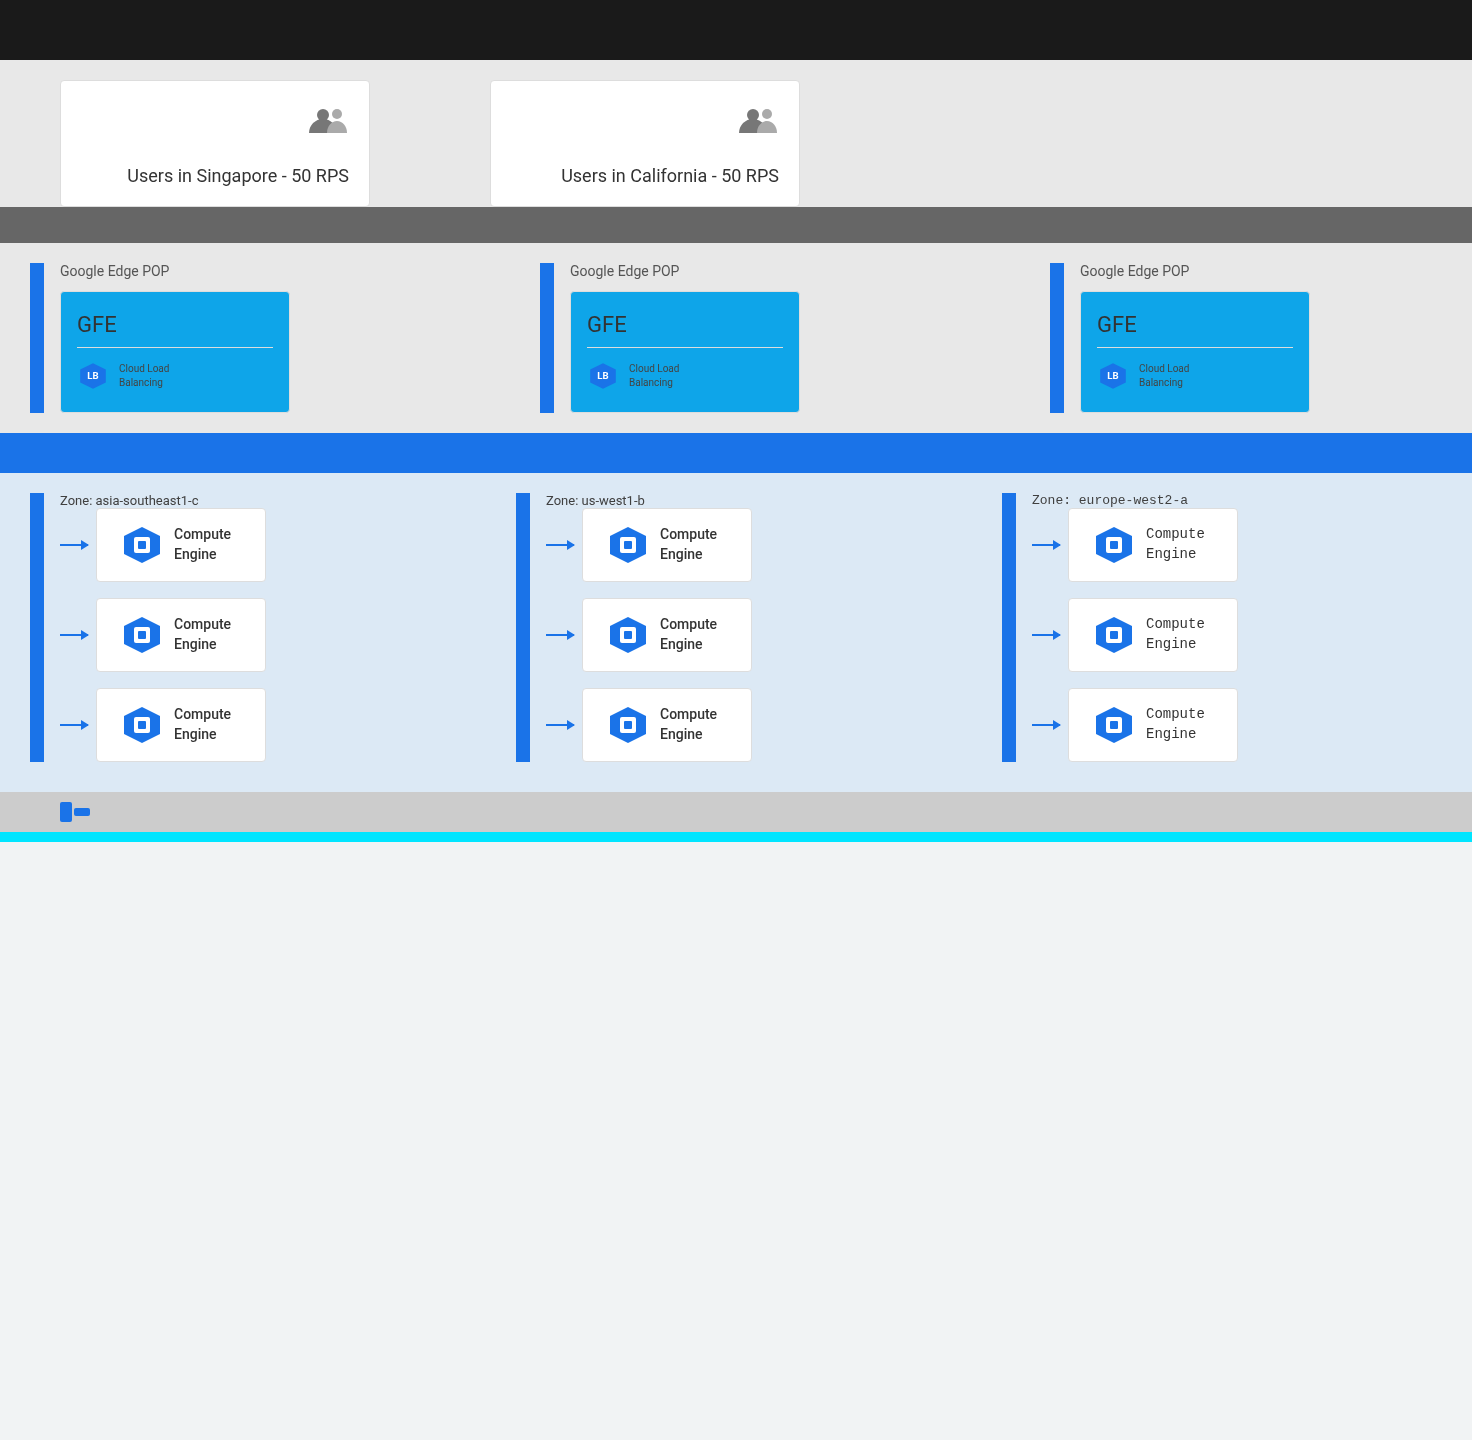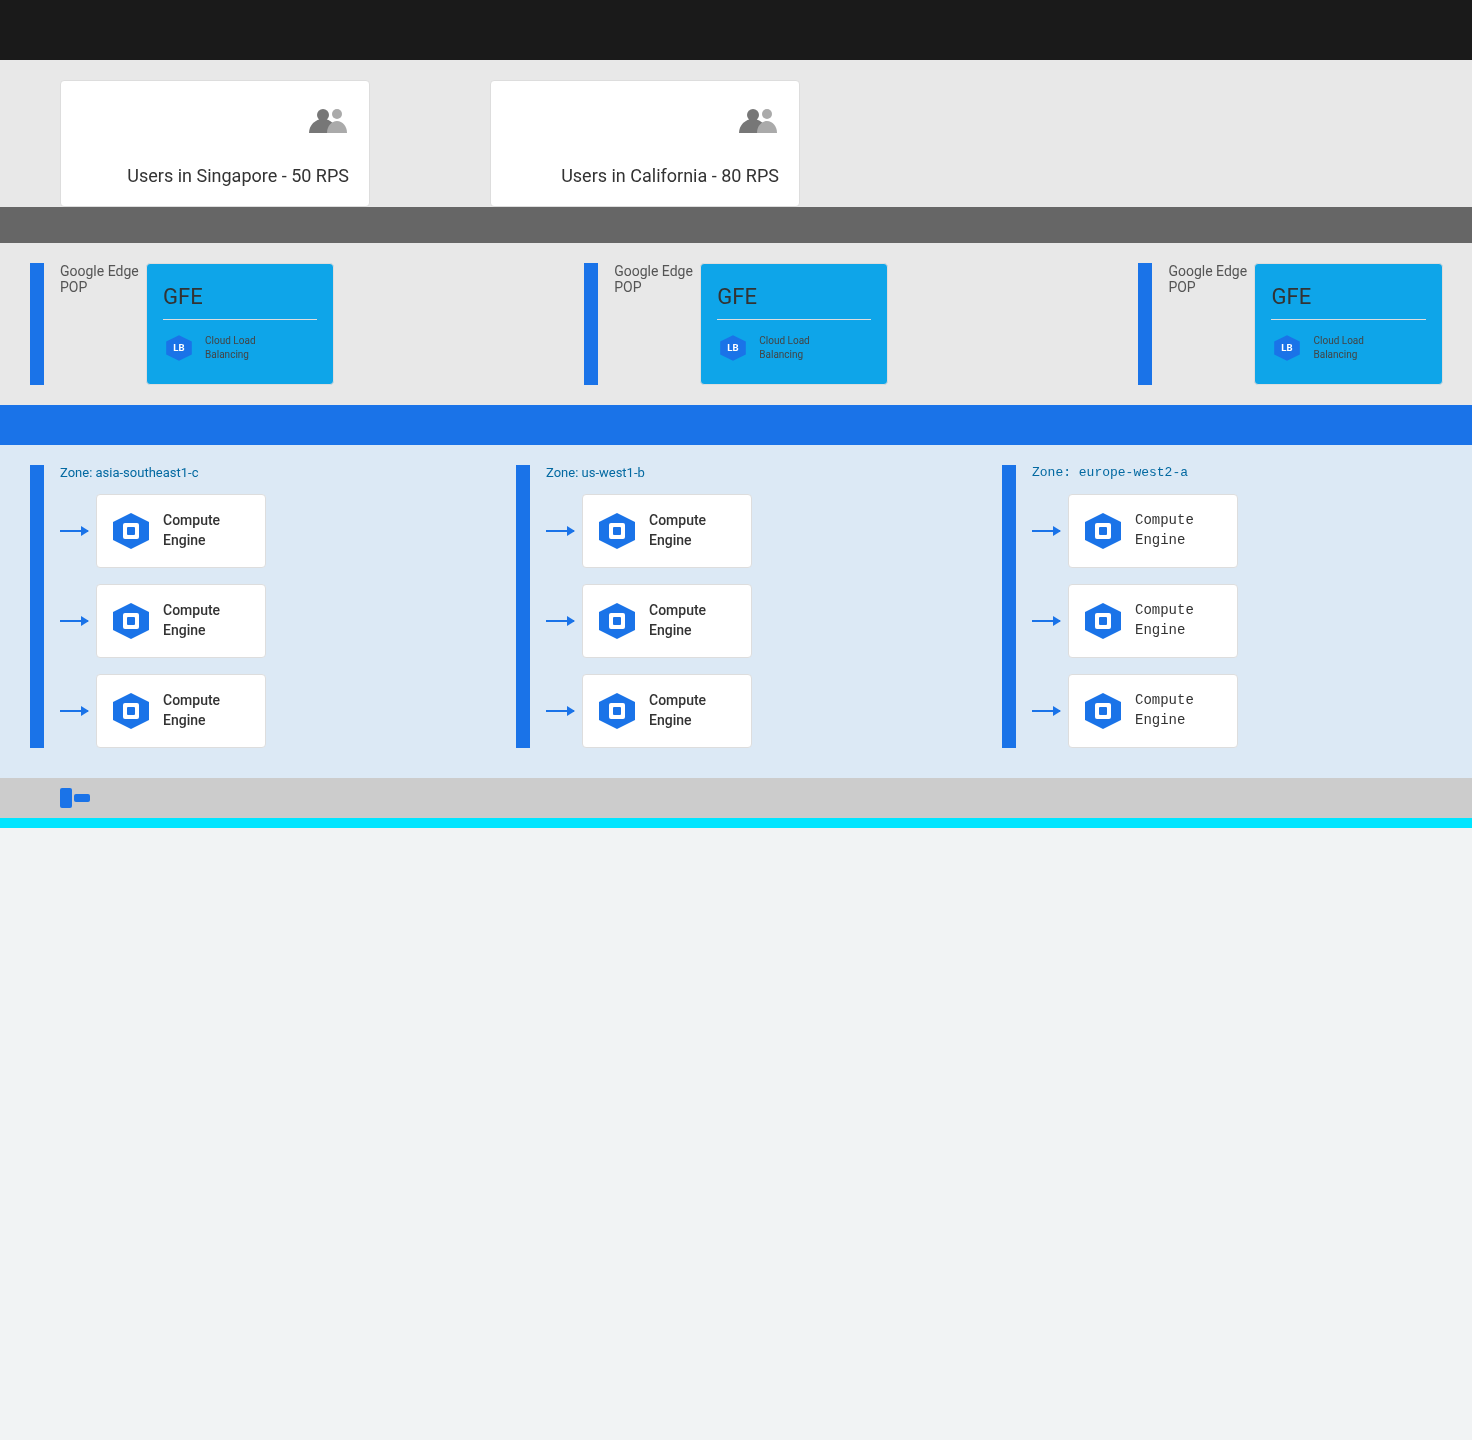--- a/index.html
+++ b/index.html
@@ -66,21 +66,21 @@
     .edge-section {
       background: #e8e8e8;
       padding: 20px 60px 20px 60px;
       display: flex;
       gap: 0;
       position: relative;
     }
 
     .edge-column {
       display: flex;
-      flex-direction: row;
+      flex-direction: column;
       align-items: flex-start;
       margin-right: 120px;
       position: relative;
     }
 
     .edge-column:last-child {
       margin-right: 0;
     }
 
     .edge-label {
@@ -146,22 +146,21 @@
       position: relative;
     }
 
     .zone-column:last-child {
       margin-right: 0;
       font-family: Liberation Mono, monospace;
     }
 
     .zone-label {
       font-size: 13px;
-      color: #0369a1;
-      margin-bottom: 14px;
+      color: #404040;
     }
 
     .compute-cards {
       display: flex;
       flex-direction: column;
       gap: 16px;
     }
 
     .compute-card-row {
       display: flex;
@@ -191,21 +190,21 @@
       border-left: 8px solid #1a73e8;
       border-top: 5px solid transparent;
       border-bottom: 5px solid transparent;
     }
 
     .compute-card {
       background: #fff;
       border: 1px solid #ddd;
       border-radius: 4px;
       width: 170px;
-      padding: 16px 14px;
+      padding: 16px 25px;
       display: flex;
       align-items: center;
       gap: 12px;
     }
 
     .compute-label {
       font-size: 14px;
       color: #333;
       line-height: 1.4;
       font-weight: 500;
@@ -259,21 +258,21 @@
 
   <div class="user-card">
     <div class="user-icon">
       <svg width="40" height="32" viewBox="0 0 40 32" fill="none" xmlns="http://www.w3.org/2000/svg">
         <circle cx="14" cy="10" r="6" fill="#777"></circle>
         <path d="M0 28c0-7.732 6.268-14 14-14s14 6.268 14 14" fill="#777"></path>
         <circle cx="28" cy="9" r="5" fill="#aaa"></circle>
         <path d="M18 28c0-6.627 4.477-12 10-12s10 5.373 10 12" fill="#aaa"></path>
       </svg>
     </div>
-    <div class="user-label">Users in California - 80 RPS</div>
+    <div class="user-label">Users in California - 50 RPS</div>
   </div>
 
 </div>
 
 <div class="gray-divider"></div>
 
 <div class="edge-section">
 
   <div class="edge-column" style="position:relative;">
     <div style="position:absolute; left:-30px; top:0; bottom:0; width:14px; background:#1a73e8;"></div>

